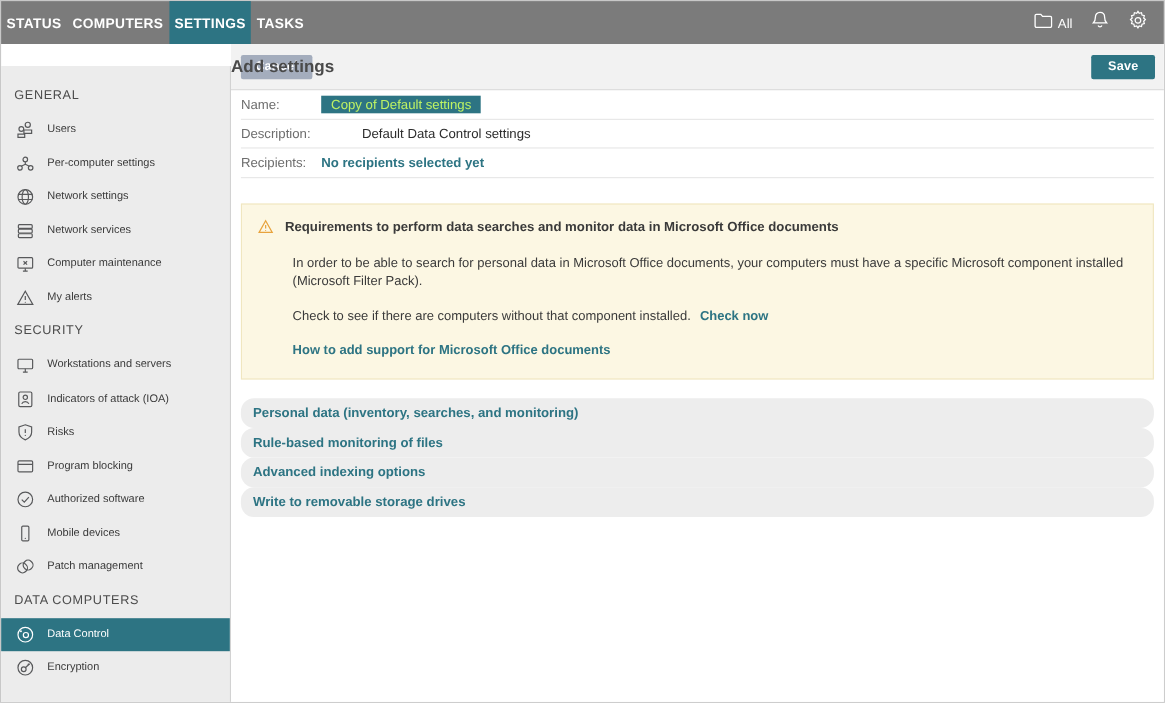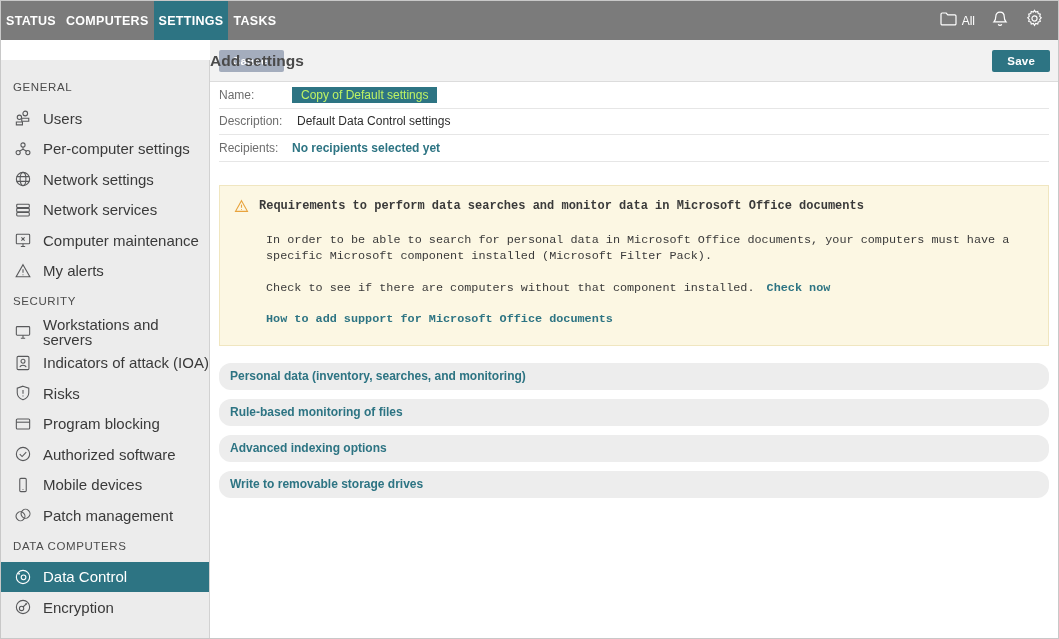--- a/index.html
+++ b/index.html
@@ -66,21 +66,21 @@
     letter-spacing: 0.6px;
     padding: 9px 0 10px 12px;
   }
   .side-item {
     display: flex; align-items: center;
     height: 30.5px;
     padding-left: 12px;
     gap: 11px;
     cursor: pointer;
     color: #3a3a3a;
-    font-size: 15px;
+    font-size: 10px;
   }
   .side-item .ico {
     width: 19px; height: 19px;
     display: flex; align-items: center; justify-content: center;
     color: #58595b;
     flex-shrink: 0;
   }
   .side-item.active {
     background: #2d7483;
     color: #ffffff;
@@ -141,29 +141,28 @@
   .frow .val.selected {
     background: #2d7483;
     color: #bef264;
     padding: 1px 9px;
   }
   .frow .val.link {
     color: #2d7483;
     font-weight: bold;
     cursor: pointer;
   }
-  .frow.desc .val { padding-left: 5px; }
+  .frow.desc .val { padding-left: 5px; margin-left: 32px; }
 
   
   .warn {
     margin: 23px 9px 0 9px;
     background: #fcf7e3;
     border: 1px solid #f0e6c0;
     padding: 13px 16px 17px 14px;
-    font-family: Liberation Mono, monospace;
   }
   .warn-head {
     display: flex; align-items: flex-start; gap: 10px;
     font-size: 12px;
     font-weight: bold;
     color: #3a3a3a;
     margin-bottom: 6px;
   }
   .warn-head .tri { flex-shrink: 0; margin-top: 0px; }
   .warn-body {
@@ -179,21 +178,20 @@
     text-decoration: none;
   }
 
   
   .accordions { margin: 17px 9px 0 9px; }
   .acc {
     background: #ededed;
     height: 27px;
     display: flex; align-items: center;
     padding-left: 11px;
-    margin-bottom: 9px;
     cursor: pointer;
     font-size: 12px;
     font-weight: bold;
     color: #2d7483;
     border-radius: 12px;
   }
 </style>
 </head>
 <body>
 

